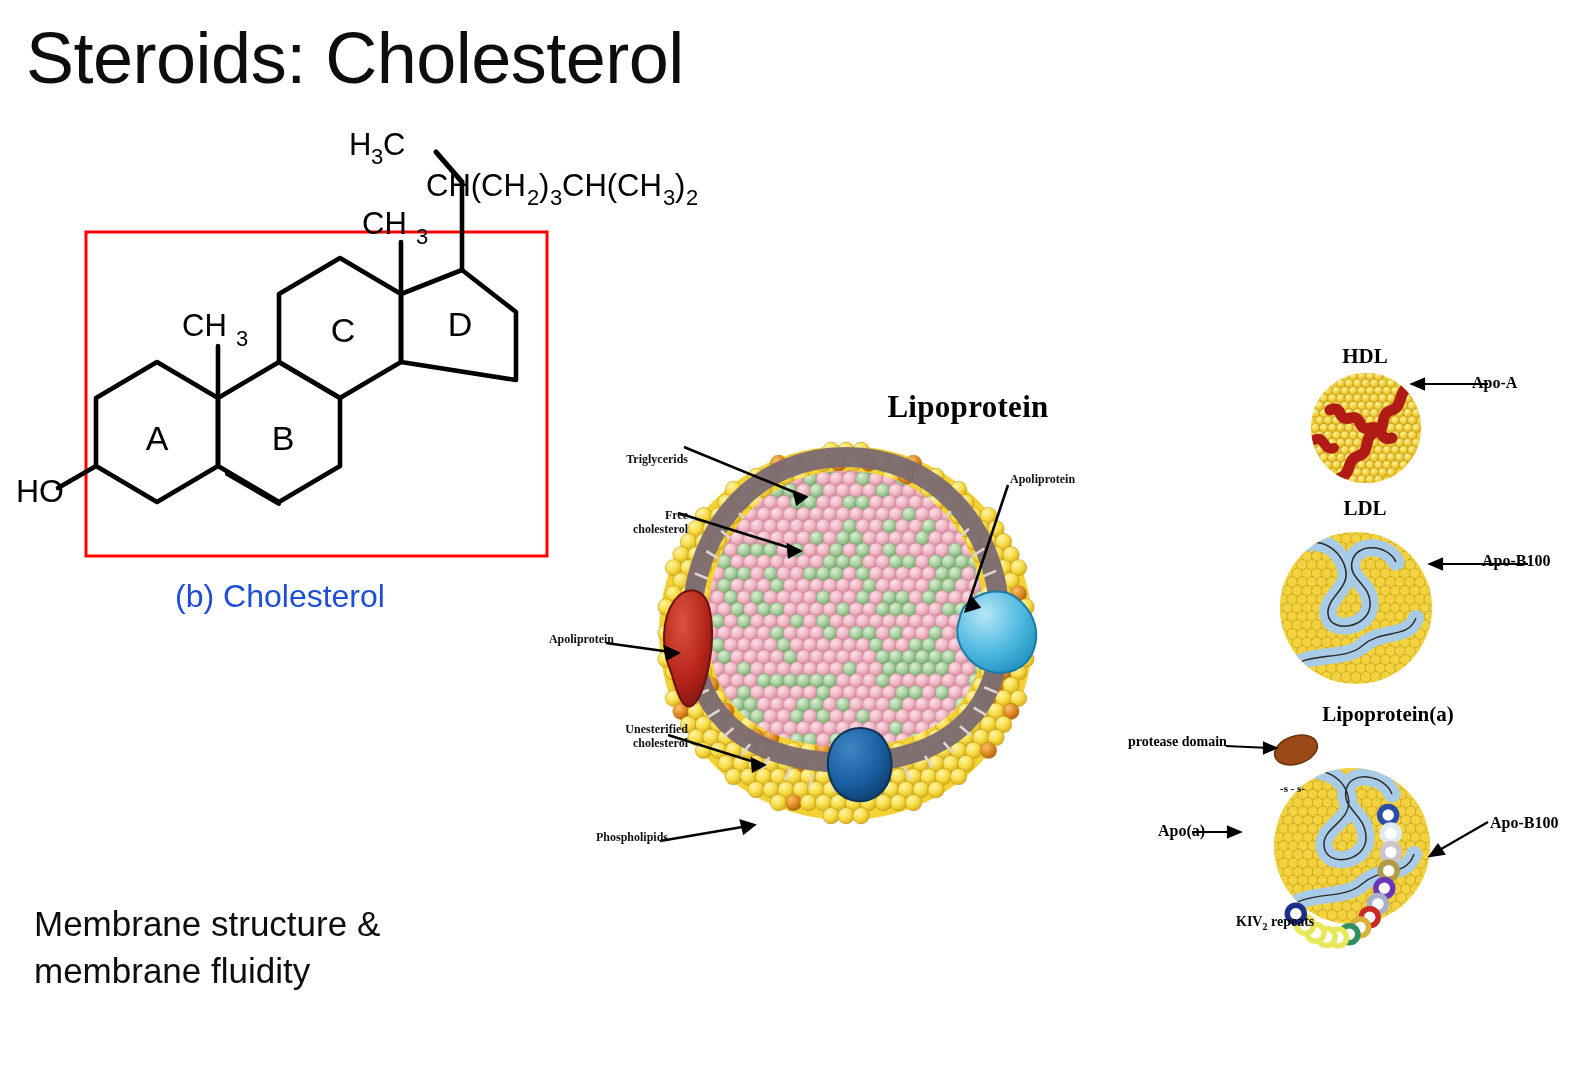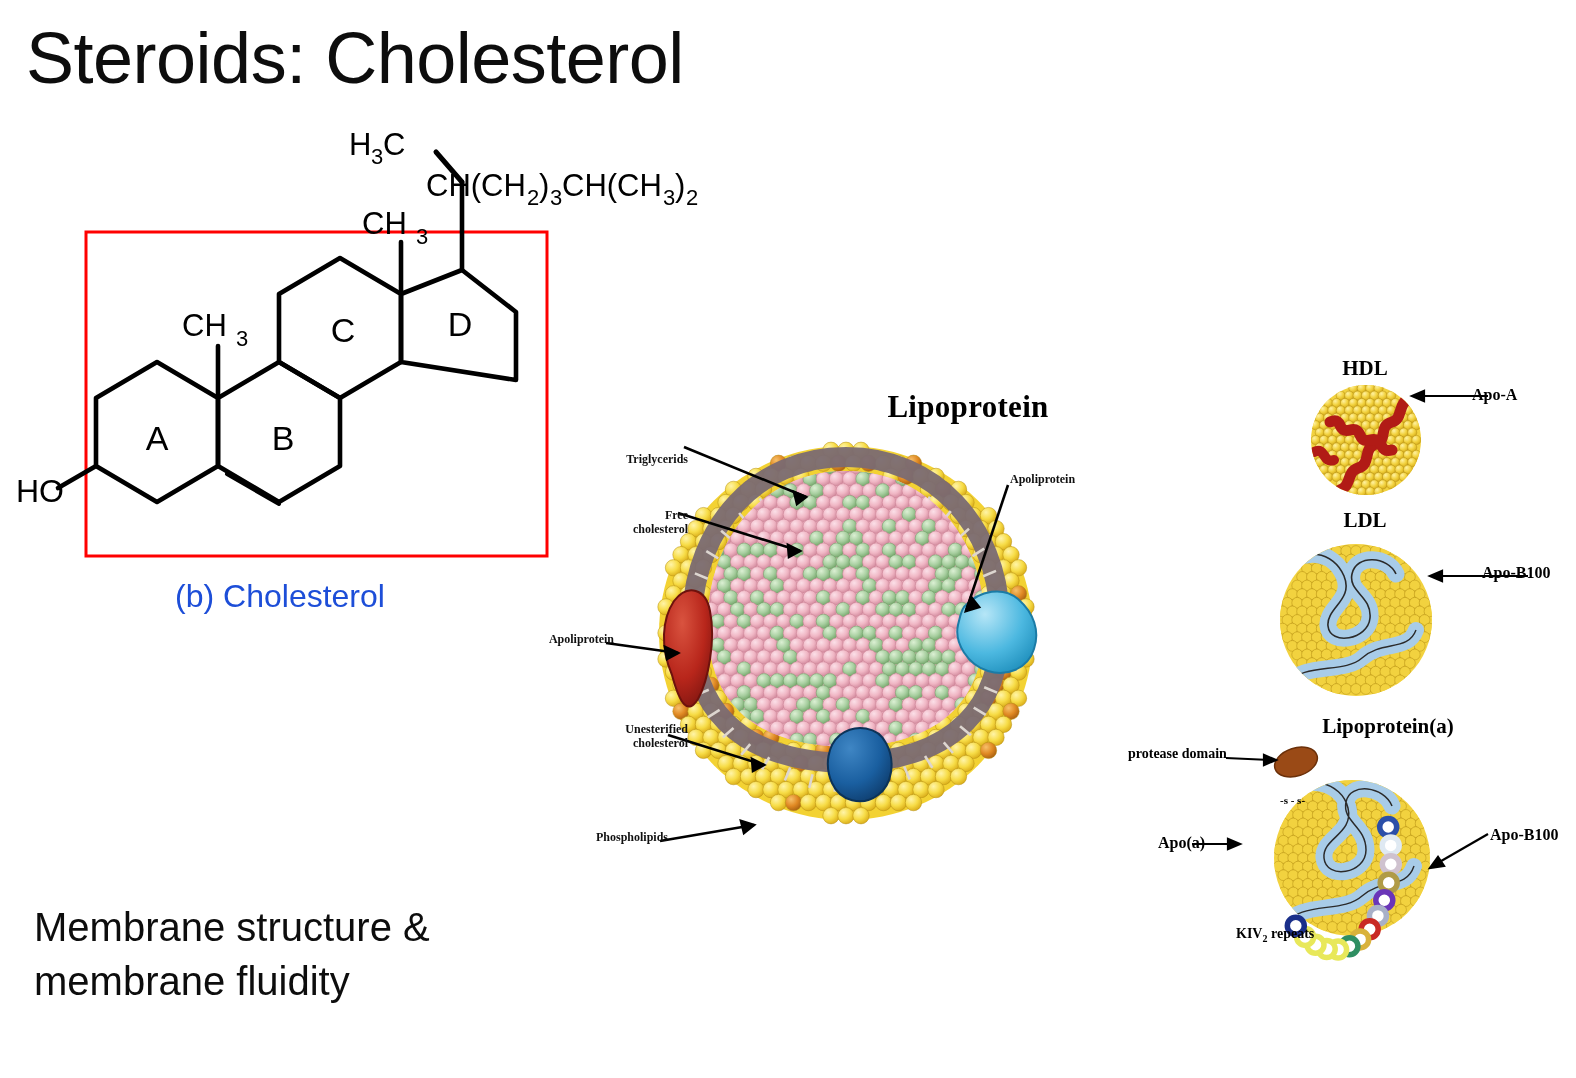--- a/index.html
+++ b/index.html
@@ -12,21 +12,21 @@
     position:absolute; left:26px; top:22px;
     font-size:72px; font-weight:400; line-height:1.0;
     letter-spacing:-0.5px; color:#0d0d0d;
     font-family:"Liberation Sans", sans-serif;
     white-space:nowrap;
   }
 
   
   #bottom-caption{
     position:absolute; left:34px; top:900px;
-    font-size:40px; line-height:1.35; color:#0d0d0d;
+    font-size:35px; line-height:1.35; color:#0d0d0d;
     font-family:"Liberation Sans", sans-serif;
     width:560px;
   }
   #bottom-caption div{white-space:nowrap;}
 
   
   #cholesterol-figure{position:absolute; left:0px; top:130px; width:600px; height:500px;}
   #cholesterol-svg{position:absolute;left:0;top:0;}
   #cholesterol-caption{
     position:absolute; left:0; top:448px; width:560px; text-align:center;
@@ -41,21 +41,21 @@
     letter-spacing:.3px;
   }
   .lp-label{
     position:absolute; font-family:"Liberation Serif", serif; font-weight:bold;
     font-size:12px; line-height:1.15; color:#111;
   }
   .lp-label.r{text-align:right;}
   .lp-label.l{text-align:left;}
 
   
-  #right-column{position:absolute; left:1120px; top:348px; width:456px; height:620px;}
+  #right-column{position:absolute; left:1120px; top:336px; width:456px; height:620px;}
   .rc-title{
     position:absolute; font-family:"Liberation Serif", serif; font-weight:bold;
     font-size:21px; text-align:center;
   }
   .rc-label{
     position:absolute; font-family:"Liberation Serif", serif; font-weight:bold;
     font-size:16px; white-space:nowrap;
   }
   .rc-label.small{font-size:14px;}
   svg{display:block;overflow:visible;}

